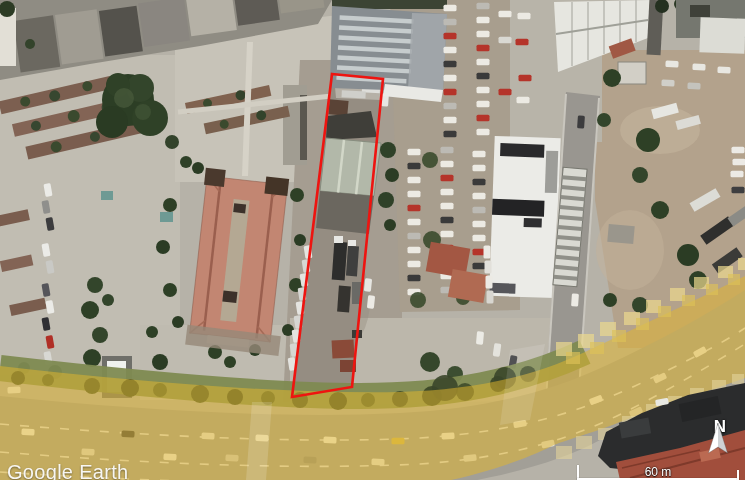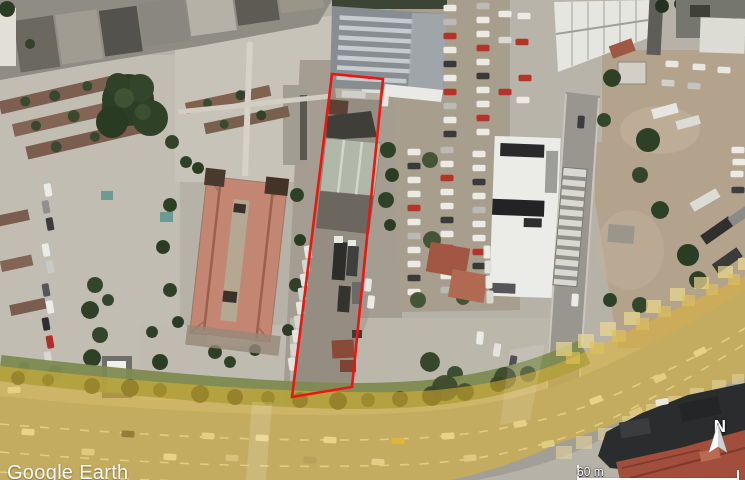--- a/index.html
+++ b/index.html
@@ -10,21 +10,21 @@
   .overlay{position:absolute;z-index:5;}
   .watermark{left:7px;top:461px;font-size:20px;letter-spacing:.3px;color:rgba(255,255,255,.93);
              text-shadow:0 1px 2px rgba(0,0,0,.45);font-weight:400;}
   .compass{left:702px;top:422px;width:36px;height:52px;text-align:center;cursor:pointer;}
   .compass-n{font-size:17px;font-weight:bold;color:#fff;line-height:15px;margin-top:-3px;
              text-shadow:0 0 2px #000,0 1px 2px rgba(0,0,0,.7);}
   .scalebar{left:577px;top:463px;width:162px;height:17px;}
   .scalebar .bar{position:absolute;left:0;right:0;bottom:0;height:2px;background:#fff;box-shadow:0 0 1px rgba(0,0,0,.6);}
   .scalebar .tick-l{position:absolute;left:0;bottom:0;width:2px;height:15px;background:#fff;box-shadow:0 0 1px rgba(0,0,0,.6);}
   .scalebar .tick-r{position:absolute;right:0;bottom:0;width:2px;height:10px;background:#fff;box-shadow:0 0 1px rgba(0,0,0,.6);}
-  .scalebar .lbl{position:absolute;left:0;right:0;bottom:1px;text-align:left;font-size:12px;color:#fff;
+  .scalebar .lbl{position:absolute;left:0;right:0;bottom:1px;text-align:center;font-size:12px;color:#fff;
                  text-shadow:0 0 2px #000,0 1px 1px rgba(0,0,0,.8);margin-top:48px;}
 </style>
 </head>
 <body>
 
 <div class="stage">
 <svg width="745" height="480" viewBox="0 0 745 480">
   <defs>
     <rect id="car" x="-6.5" y="-3.25" width="13" height="6.5" rx="1.6"></rect>
     <rect id="carv" x="-3.5" y="-6.5" width="7" height="13" rx="1.6"></rect>

